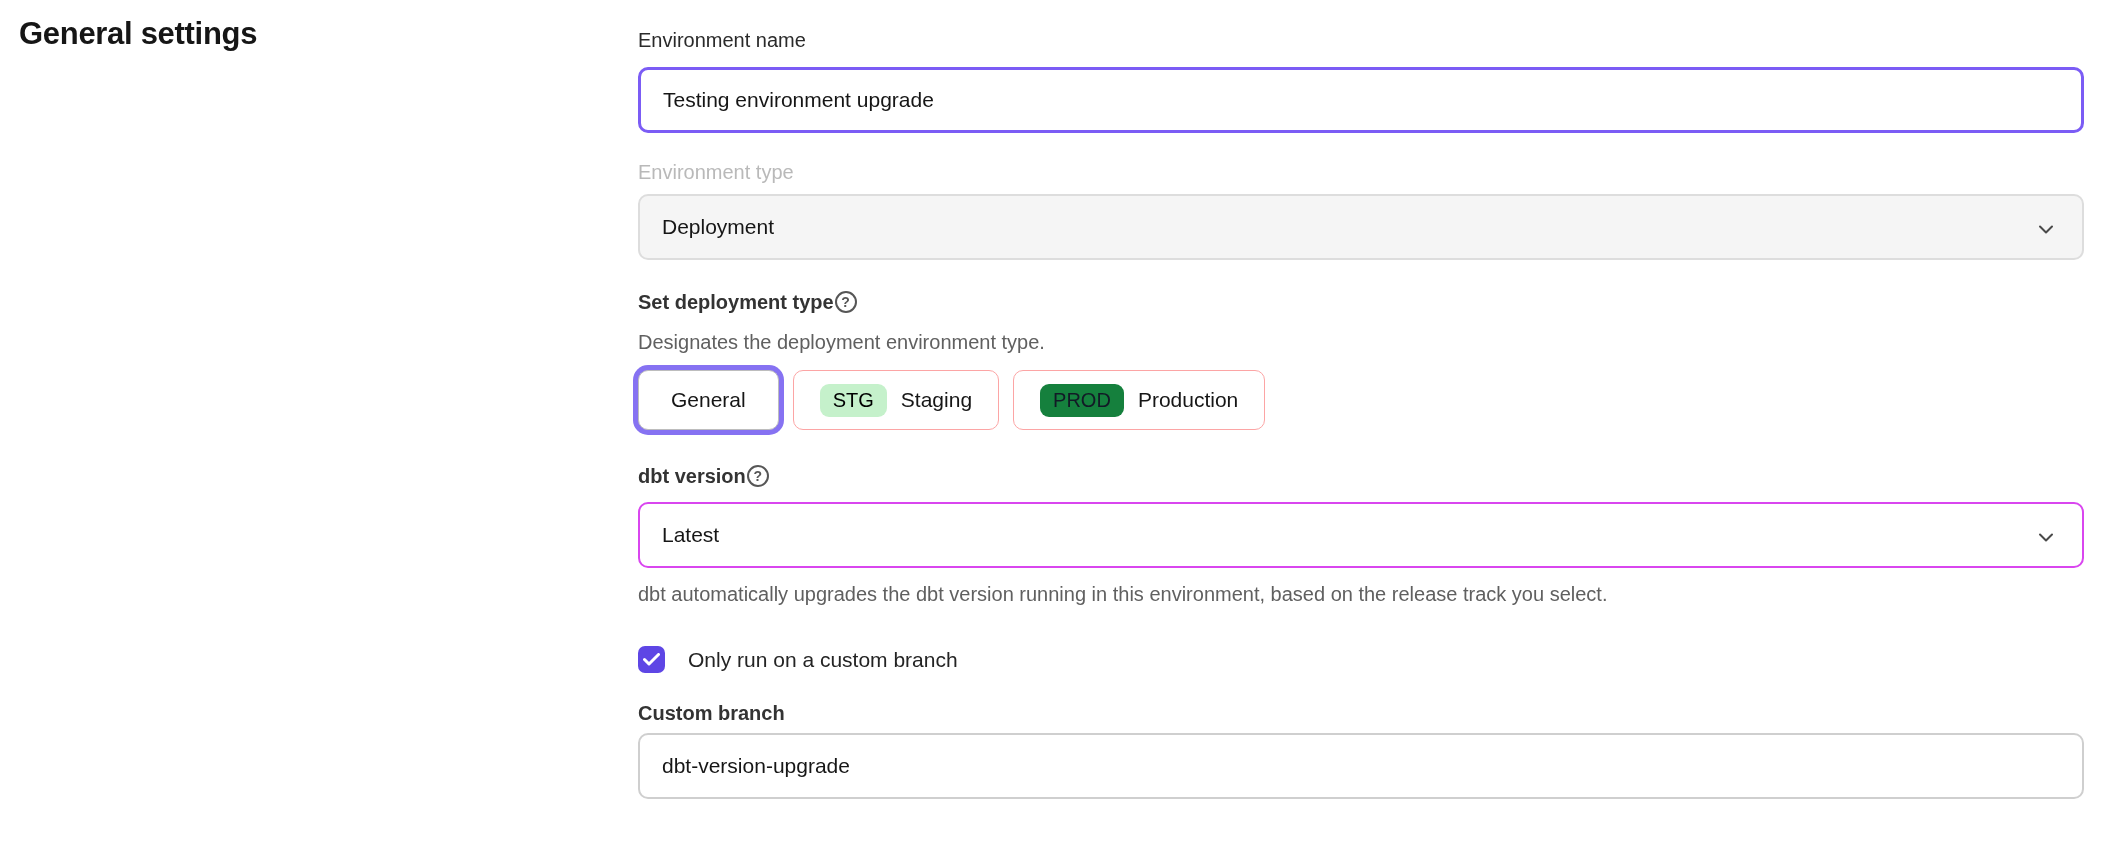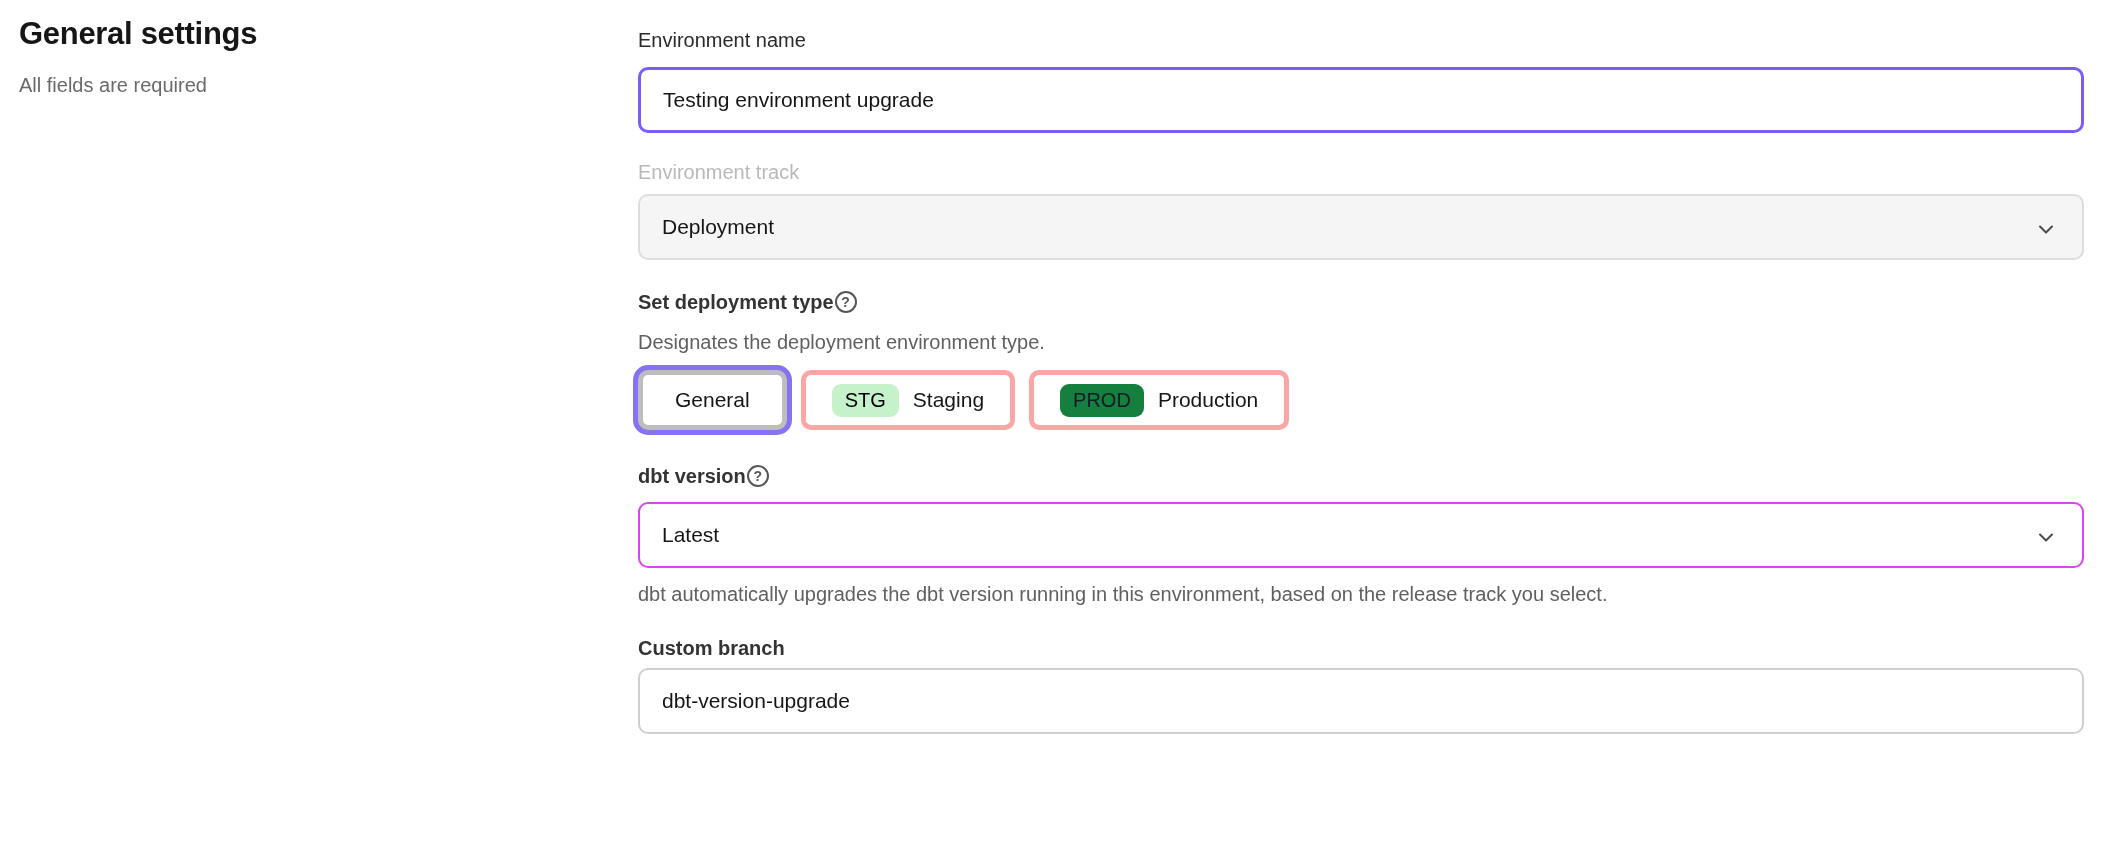--- a/index.html
+++ b/index.html
@@ -108,21 +108,21 @@
   .field-branch-input { margin-top: 6px; }
 
   .segmented { display: flex; gap: 14px; margin-top: 14px; }
   .type-btn {
     display: inline-flex;
     align-items: center;
     gap: 14px;
     height: 60px;
     padding: 0 26px;
     background: #ffffff;
-    border: 5px solid #fca5a5;
+    border: 1px solid #fca5a5;
     border-radius: 10px;
     font-family: "Liberation Sans", "DejaVu Sans", sans-serif;
     font-size: 21px;
     color: #161616;
     cursor: pointer;
   }
   .type-btn.selected {
     padding: 0 32px;
     box-shadow: 0 0 0 5px #8672f2;
     border-color: #bdbdbd;
@@ -157,32 +157,31 @@
     cursor: pointer;
   }
 </style>
 </head>
 <body>
 
 <div class="layout">
 
   <aside class="intro">
     <h1>General settings</h1>
-    <p>All fields are required</p>
   </aside>
 
   <div class="form">
 
     <div class="field-env-name">
       <label class="field-label">Environment name</label>
       <input class="text-input focused" type="text" value="Testing environment upgrade" style="">
     </div>
 
     <div class="field-env-type">
-      <label class="field-label disabled">Environment track</label>
+      <label class="field-label disabled">Environment type</label>
       <div class="select muted">
         <span>Deployment</span>
         <span class="chevron">
           <svg width="24" height="24" viewBox="0 0 24 24" fill="none">
               <path d="M6 9.5l6 6 6-6" stroke="#4a4a4a" stroke-width="2" stroke-linecap="round" stroke-linejoin="round"></path>
             </svg>
         </span>
       </div>
     </div>
 
@@ -216,18 +215,26 @@
         <span>Latest</span>
         <span class="chevron">
           <svg width="24" height="24" viewBox="0 0 24 24" fill="none">
               <path d="M6 9.5l6 6 6-6" stroke="#4a4a4a" stroke-width="2" stroke-linecap="round" stroke-linejoin="round"></path>
             </svg>
         </span>
       </div>
       <p class="helper">dbt automatically upgrades the dbt version running in this environment, based on the release track you select.</p>
     </div>
 
+    <div class="checkbox-row">
+      <span class="checkbox">
+        <svg width="17" height="13" viewBox="0 0 17 13" fill="none">
+            <path d="M1.5 6.5l4.5 4.5L15.5 1.5" stroke="#ffffff" stroke-width="3" stroke-linecap="round" stroke-linejoin="round"></path>
+          </svg>
+      </span>
+      <span class="checkbox-label">Only run on a custom branch</span>
+    </div>
 
     <label class="field-label bold field-branch-label">Custom branch</label>
     <input class="text-input field-branch-input" type="text" value="dbt-version-upgrade" style="">
 
   </div>
 </div>
 
 </body></html>

